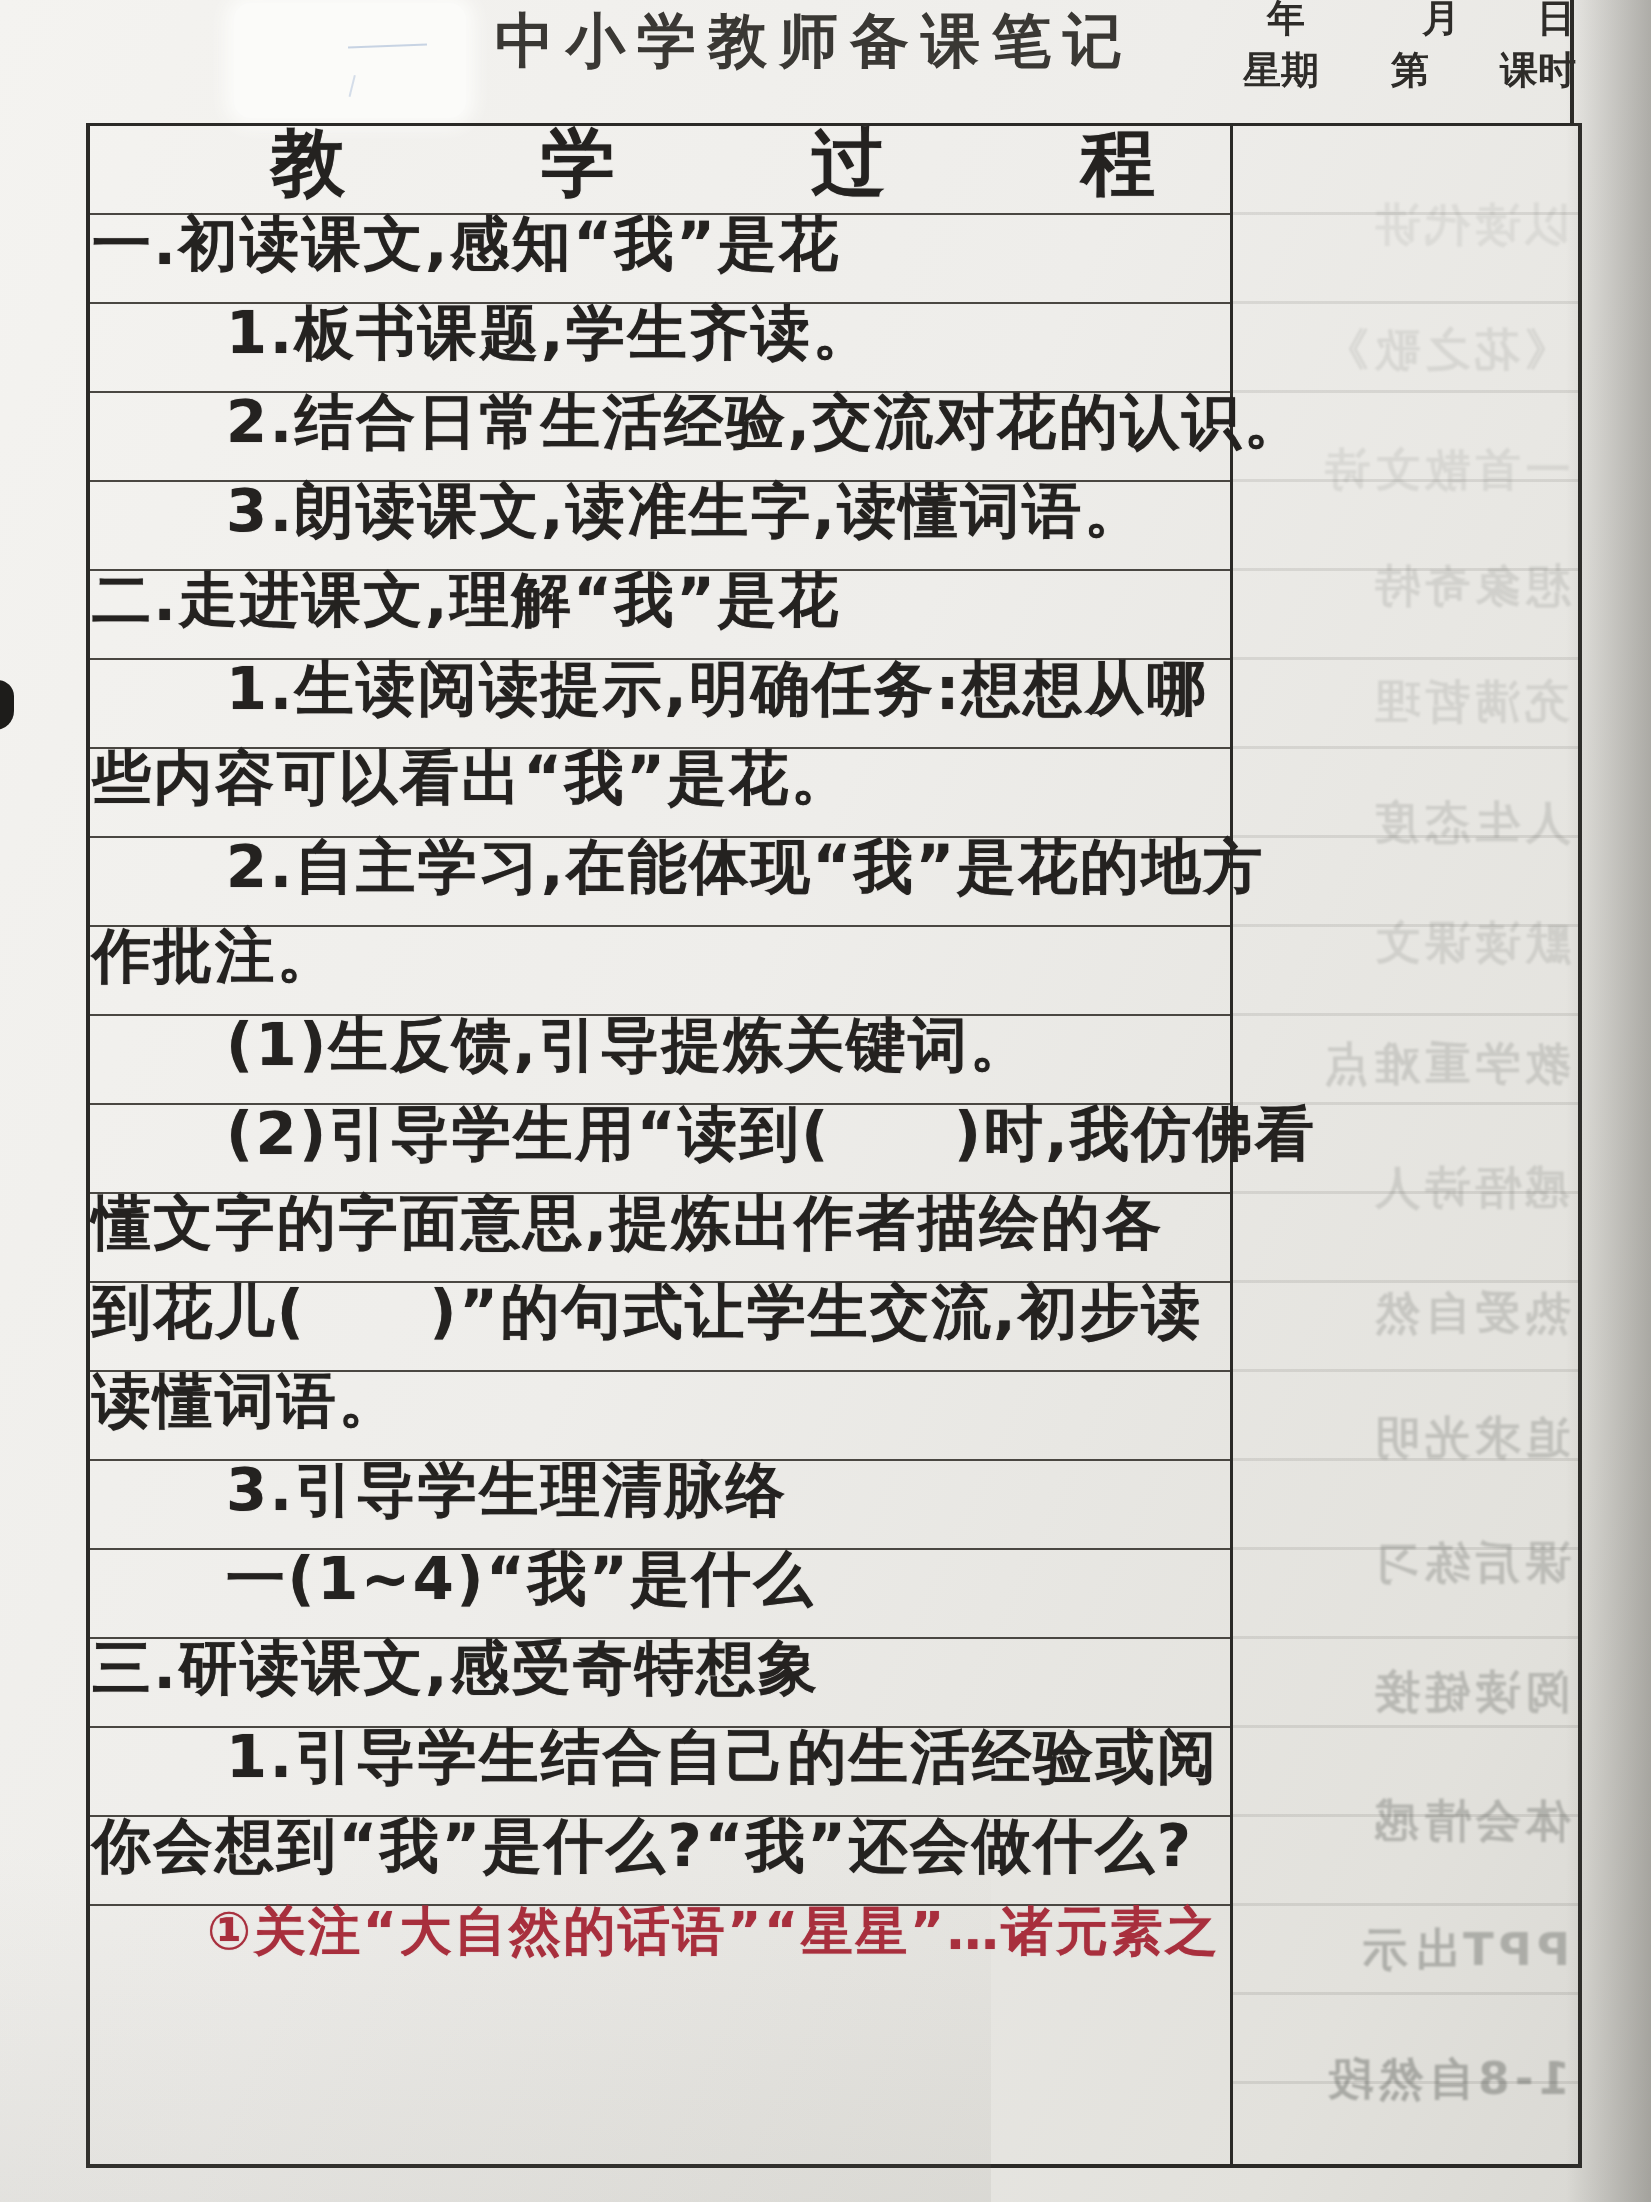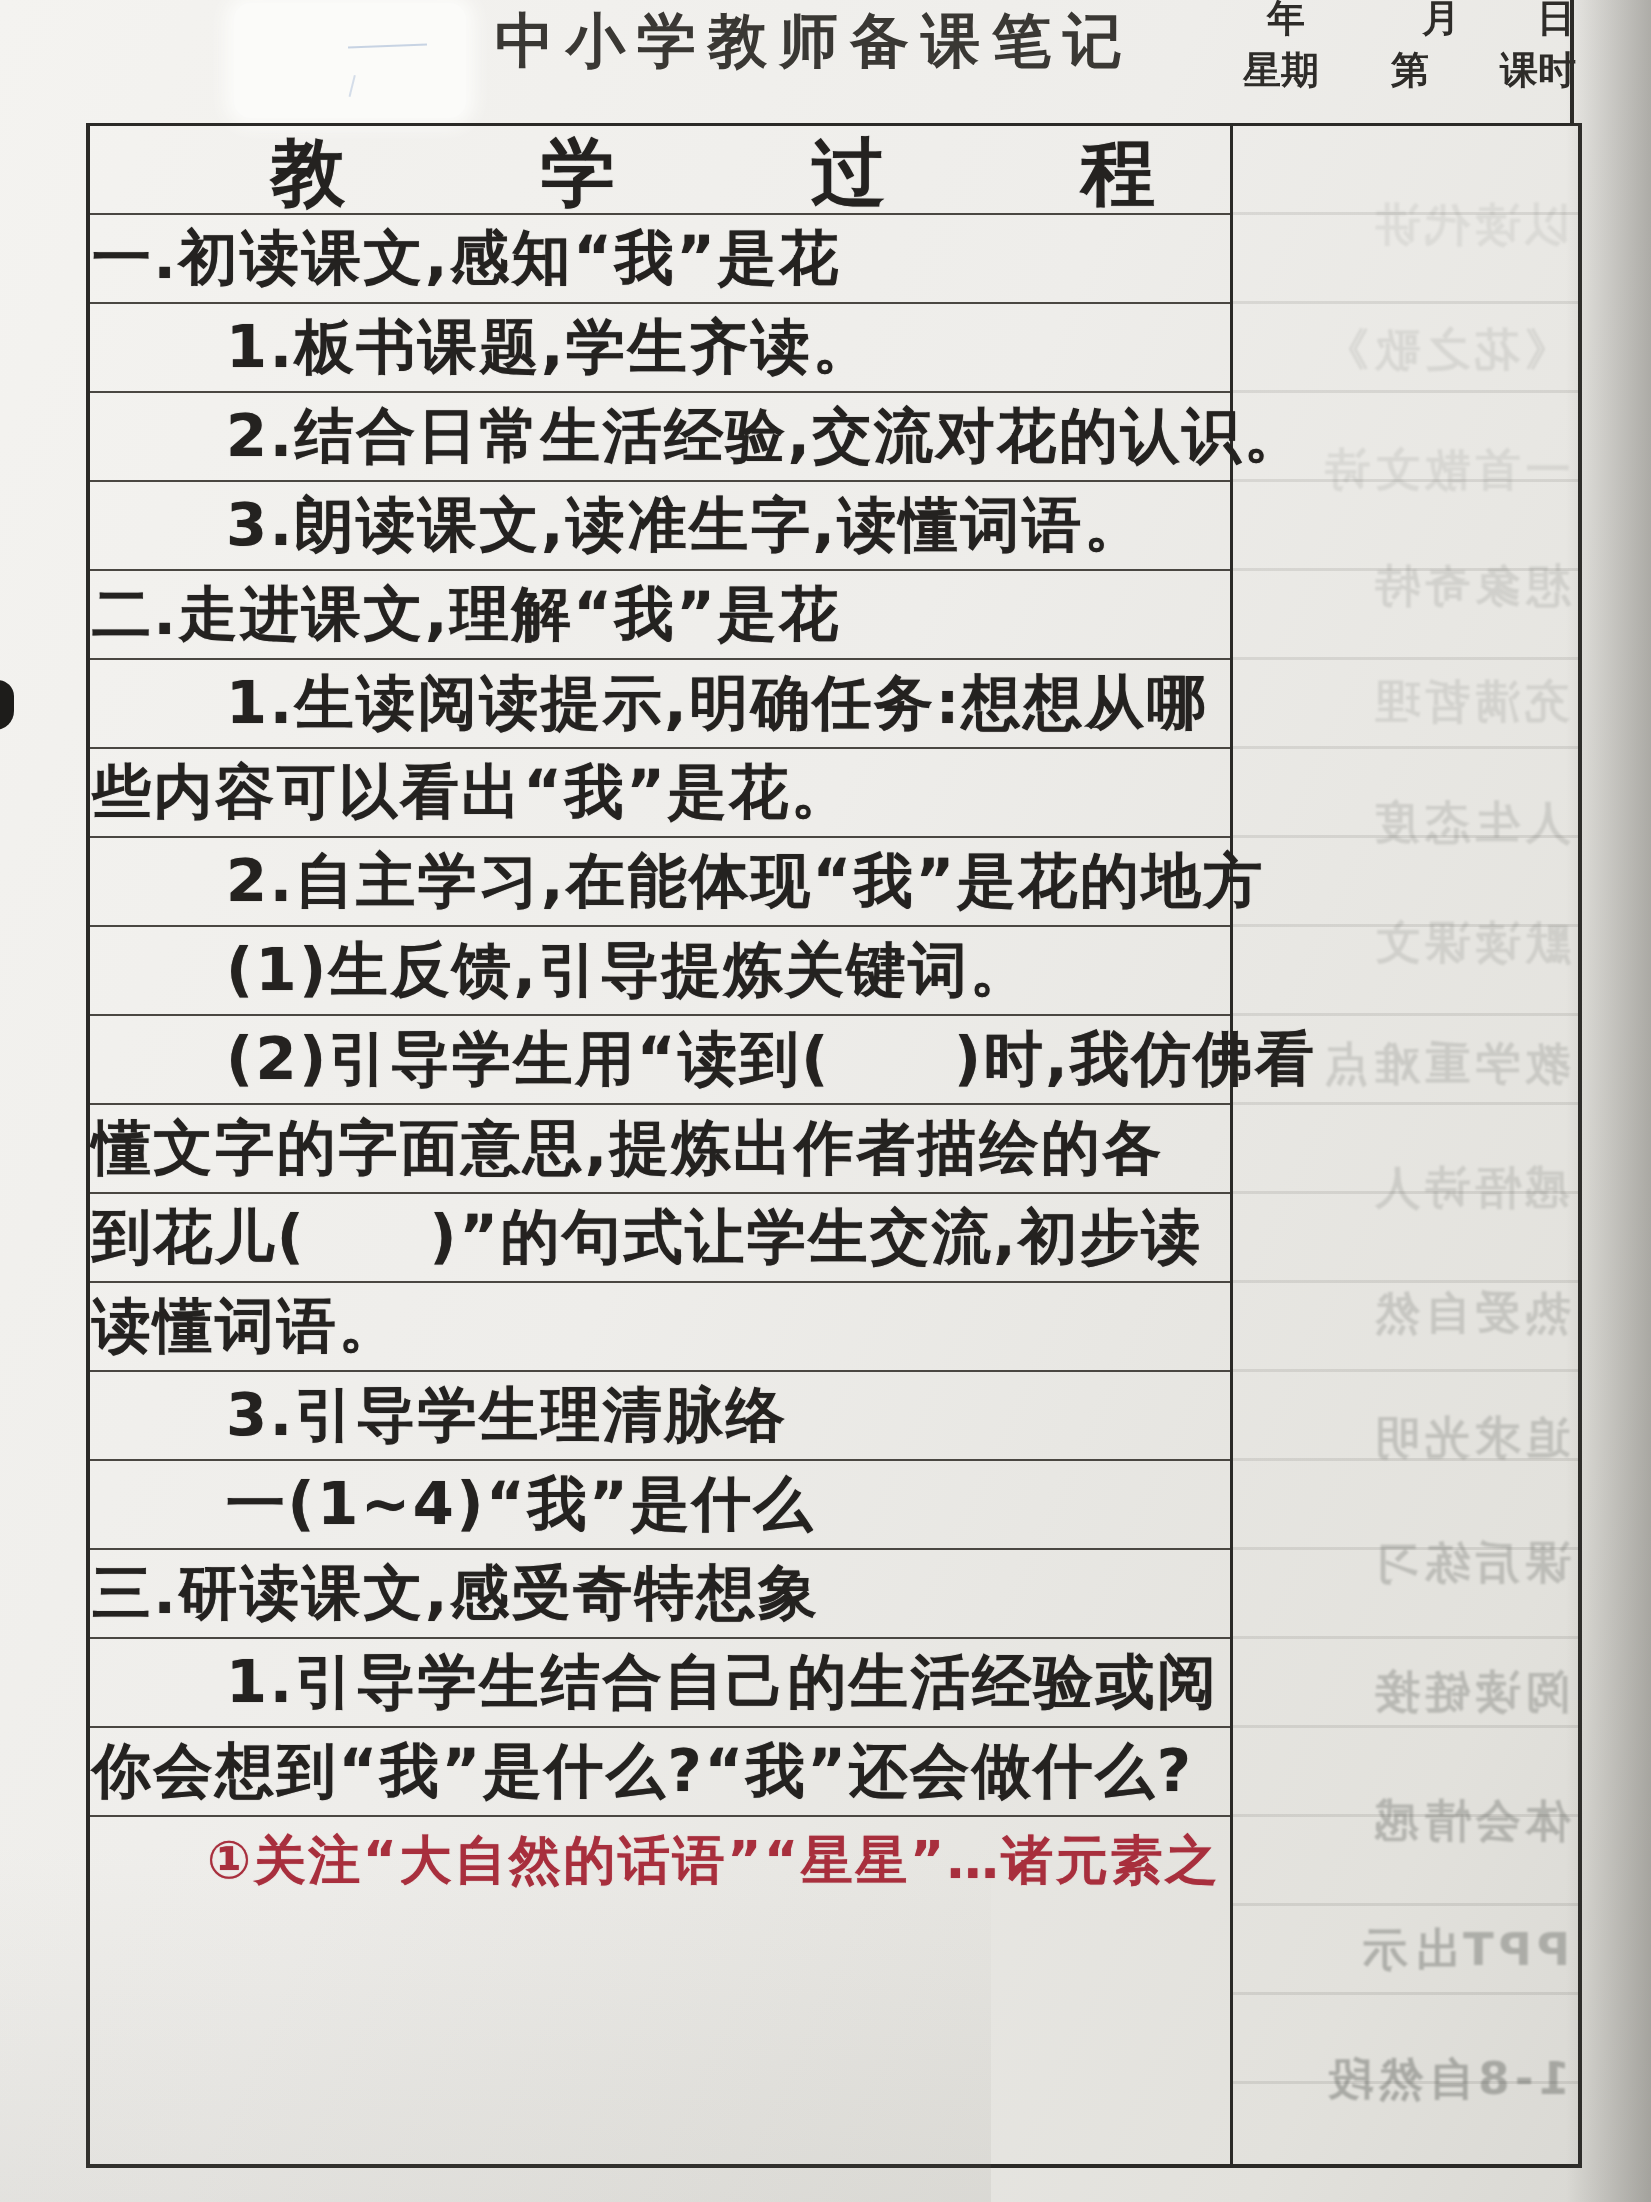--- a/index.html
+++ b/index.html
@@ -30,21 +30,21 @@
   .datebox .d{position:absolute;font-family:"Liberation Serif","DejaVu Serif",serif;
     font-weight:700;color:#2e2c29;font-size:38px;white-space:nowrap;}
   .dy{top:-6.9px;} .dr{top:45px;font-size:35px;}
   
   .sheet{position:absolute;left:86px;top:123px;width:1488px;height:2038px;
     border:3.4px solid #2b2a27;border-left-width:4.3px;border-right-width:4.3px;border-bottom-width:4.3px;
     box-sizing:content-box;}
   .divider{position:absolute;left:1140px;top:0;width:3.4px;height:100%;background:#2b2a27;z-index:2;}
   .rows{position:absolute;left:0;top:0;width:1140px;height:100%;}
   .row{height:89px;box-sizing:border-box;border-bottom:2.6px solid #4a4742;
-    display:flex;align-items:center;position:relative;z-index:5;}
+    display:flex;align-items:flex-start;position:relative;z-index:5;}
   .row:last-child{border-bottom:none;}
   .row span{font-family:"DejaVu Sans",sans-serif;font-weight:600;font-size:59px;
     line-height:.98;letter-spacing:2.6px;color:#242220;white-space:nowrap;
     padding-left:2px;margin-bottom:1.7px;text-shadow:0 0 0.9px rgba(30,28,26,.55);}
   .t-row span{font-size:74px;letter-spacing:196px;padding-left:181px;margin-bottom:-5.2px;}
   .ind1 span{padding-left:136px;}
   .ind2 span{padding-left:117px;}
   .red-row span{color:#a82f3d;font-size:52px;text-shadow:0 0 0.9px rgba(168,47,61,.6);}
   
   .sidebar{position:absolute;left:1143px;top:0;width:345px;height:100%;overflow:hidden;
@@ -96,20 +96,23 @@
       </div>
       <div class="row ind1">
         <span>1.生读阅读提示,明确任务:想想从哪</span>
       </div>
       <div class="row">
         <span>些内容可以看出“我”是花。</span>
       </div>
       <div class="row ind1">
         <span>2.自主学习,在能体现“我”是花的地方</span>
       </div>
+      <div class="row">
+        <span>作批注。</span>
+      </div>
       <div class="row ind1">
         <span>(1)生反馈,引导提炼关键词。</span>
       </div>
       <div class="row ind1">
         <span>(2)引导学生用“读到(　　)时,我仿佛看</span>
       </div>
       <div class="row">
         <span>懂文字的字面意思,提炼出作者描绘的各</span>
       </div>
       <div class="row">

